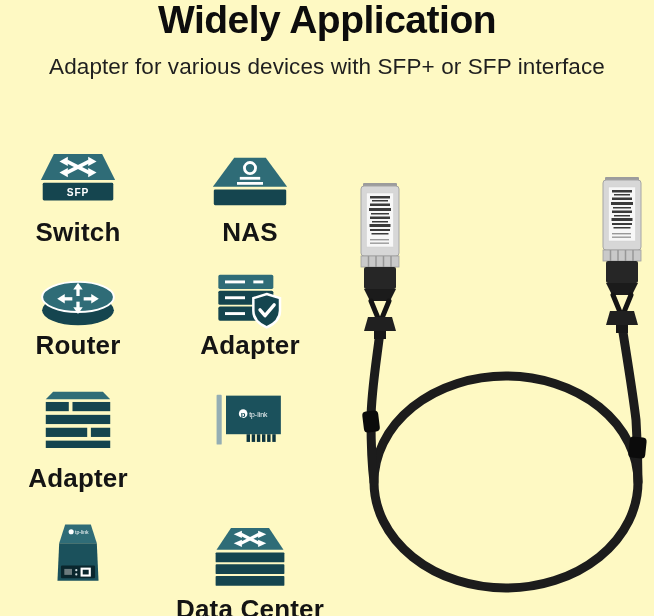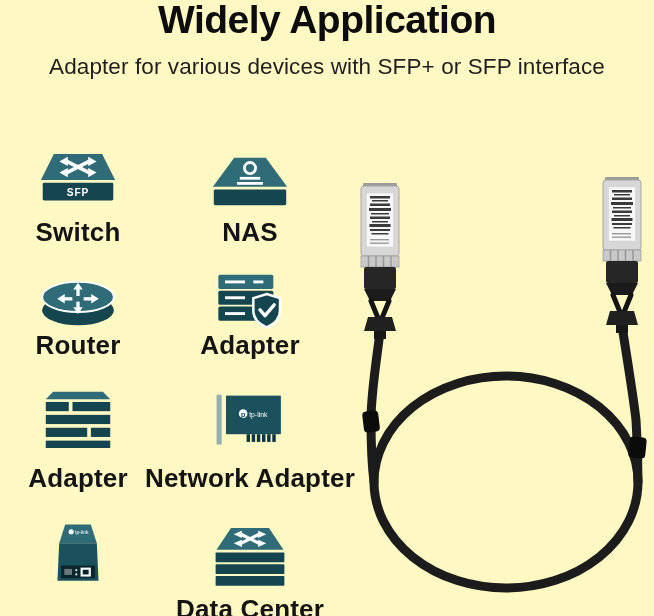--- a/index.html
+++ b/index.html
@@ -141,21 +141,20 @@
           <g fill="#0D3540">
             <rect x="38" y="48" width="4" height="9"></rect>
               <rect x="44" y="48" width="4" height="9"></rect>
             <rect x="50" y="48" width="4" height="9"></rect>
               <rect x="56" y="48" width="4" height="9"></rect>
             <rect x="62" y="48" width="4" height="9"></rect>
               <rect x="68" y="48" width="4" height="9"></rect>
           </g>
         </svg>
       </div>
-      <div class="app-label">Network Adapter</div>
     </div>
 
     <div class="app r4 c1">
       <div class="iconbox">
         <svg width="62" height="65" viewBox="0 0 72 76">
           <polygon points="21,4 51,4 58,26 14,26" fill="#2F6C77"></polygon>
           <polygon points="14,26 58,26 60,70 12,70" fill="#1B515C"></polygon>
           <g>
             <circle cx="28" cy="12.5" r="3" fill="#fff"></circle>
             <text x="32.5" y="15" font-size="6" fill="#fff">tp-link</text>

